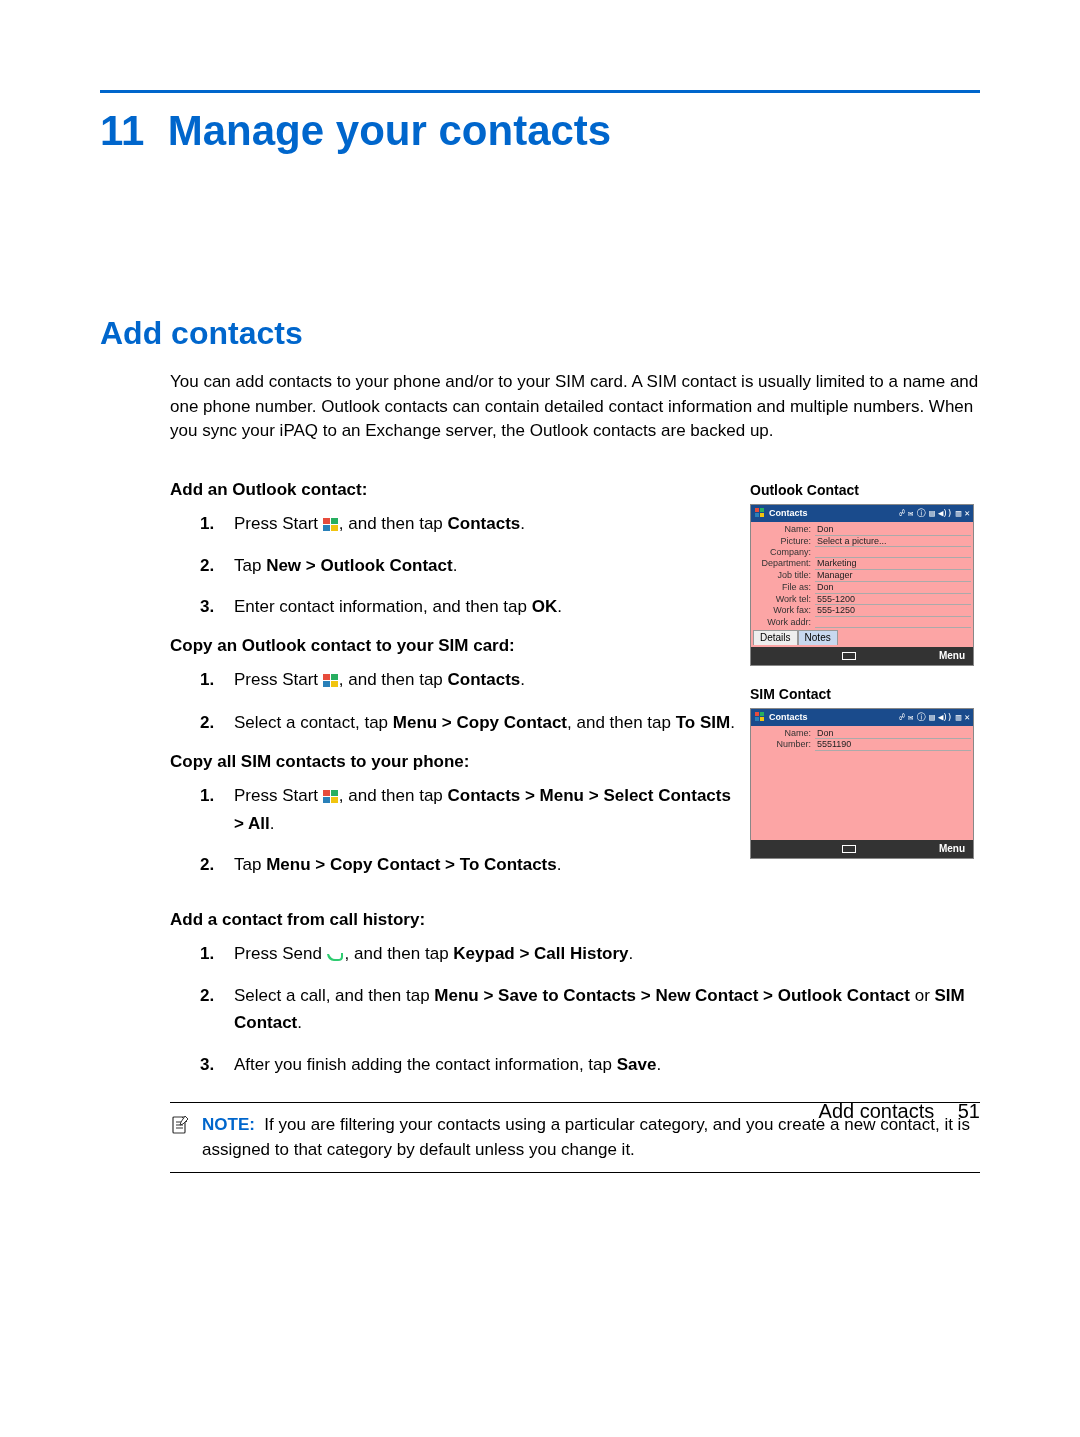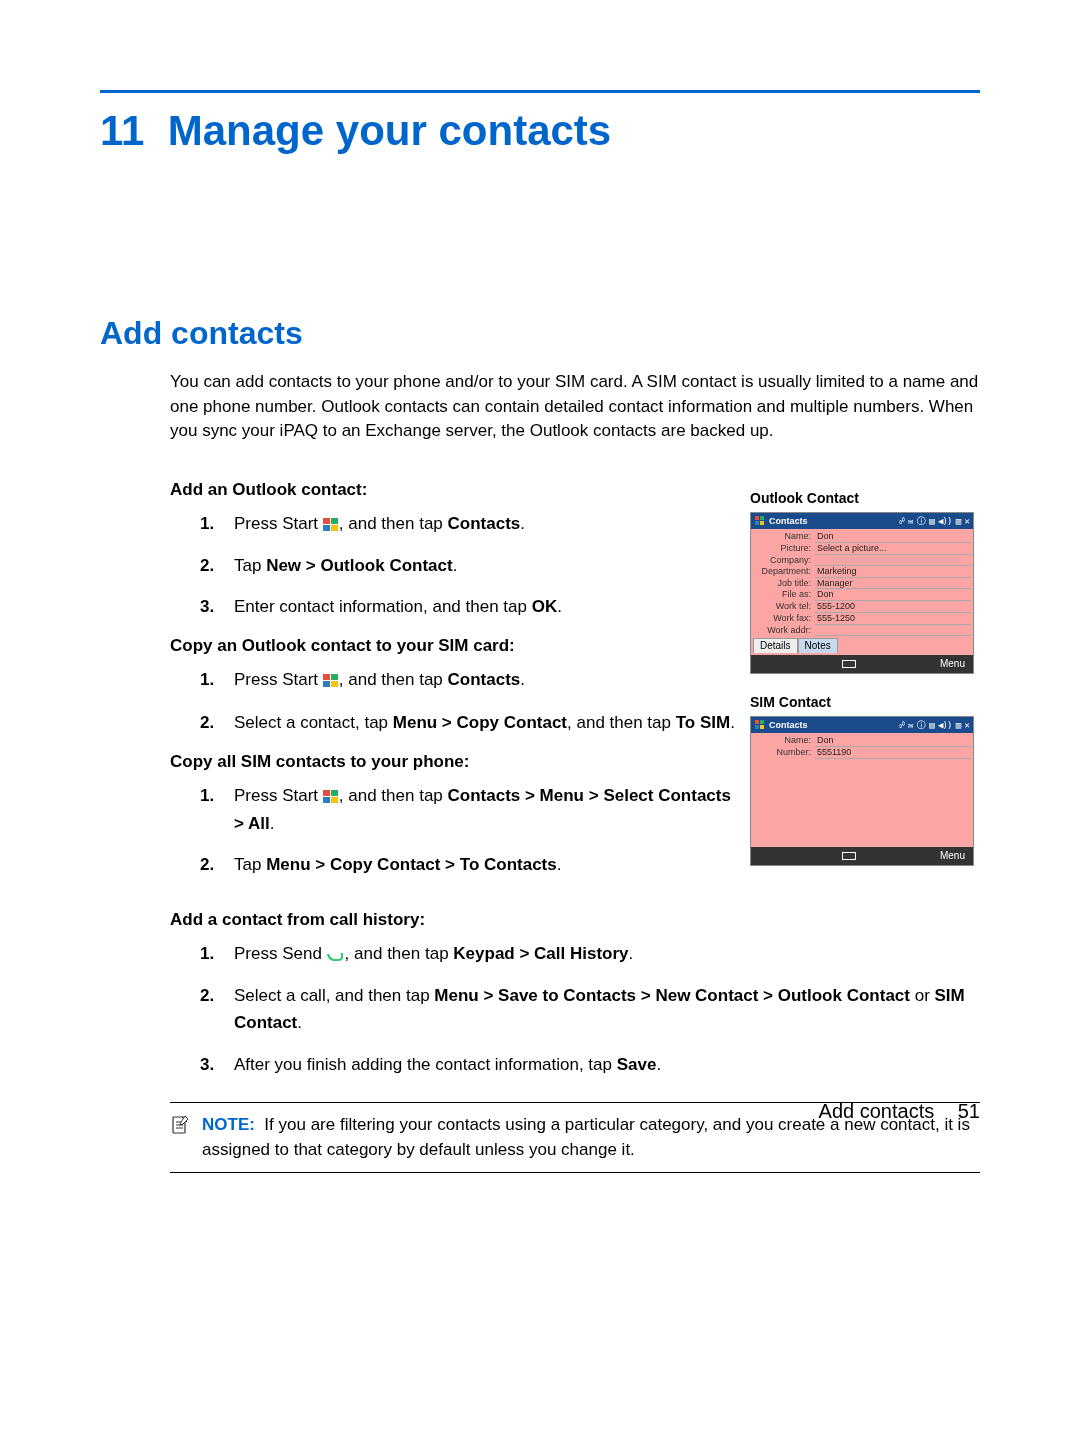--- a/index.html
+++ b/index.html
@@ -65,21 +65,21 @@
   }
   .icon {
     display: inline-block;
     vertical-align: middle;
   }
   .start-icon svg, .send-icon svg { vertical-align: -2px; }
   strong { font-weight: bold; }
   .two-col {
     display: flex;
     gap: 11px;
-    align-items: center;
+    align-items: flex-start;
   }
   .left-col { flex: 1; min-width: 0; }
   .right-col {
     width: 230px;
     flex-shrink: 0;
     padding-top: 6px;
   }
   .screenshot-label {
     font-size: 14px;
     font-weight: bold;
@@ -151,21 +151,21 @@
     background: #c8d8ef;
   }
   .mock-bottombar {
     background: #333;
     color: #fff;
     display: flex;
     justify-content: space-between;
     align-items: center;
     padding: 3px 8px;
     font-size: 10px;
-    font-weight: normal;
+    font-weight: bold;
   }
   .mock-bottombar .kb-icon {
     width: 14px; height: 8px;
     border: 1px solid #fff;
     display: inline-block;
     position: relative;
   }
   .note-wrapper {
     margin-top: 24px;
     margin-left: 70px;

